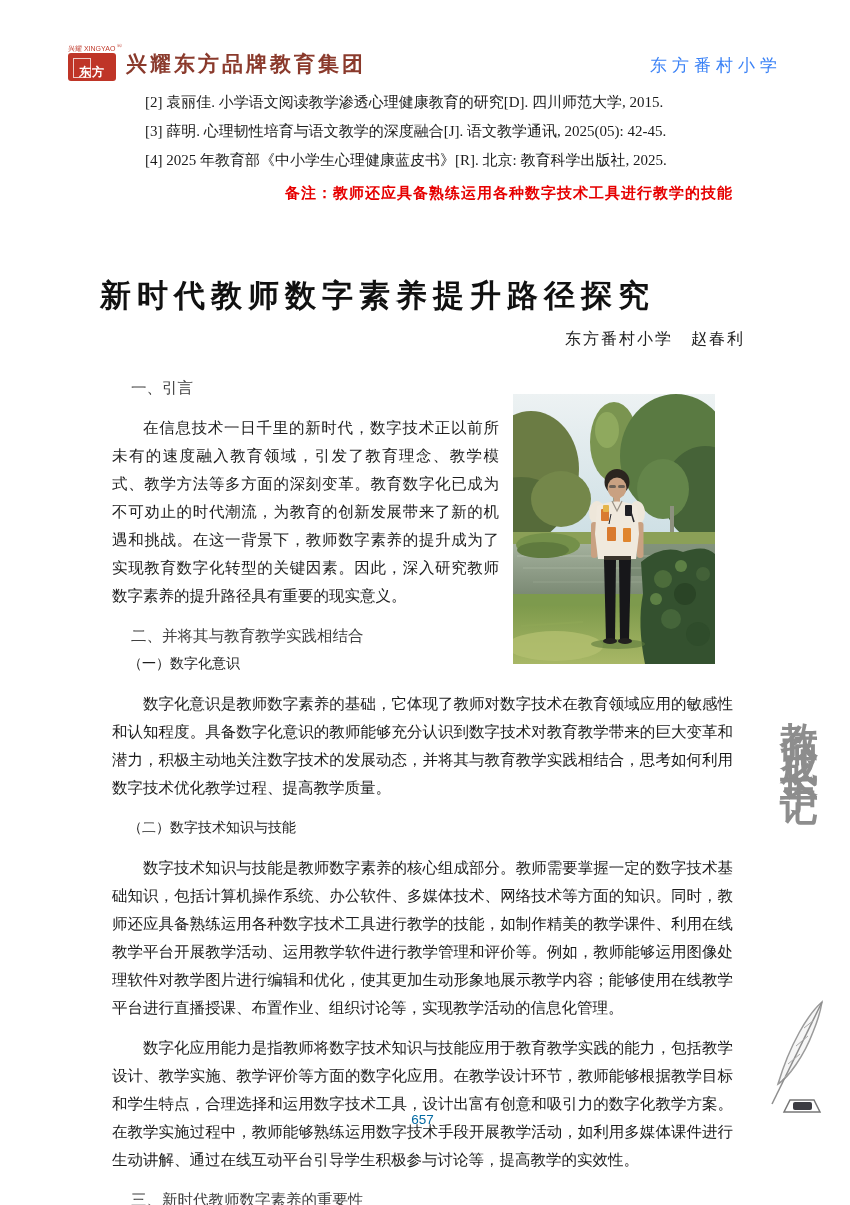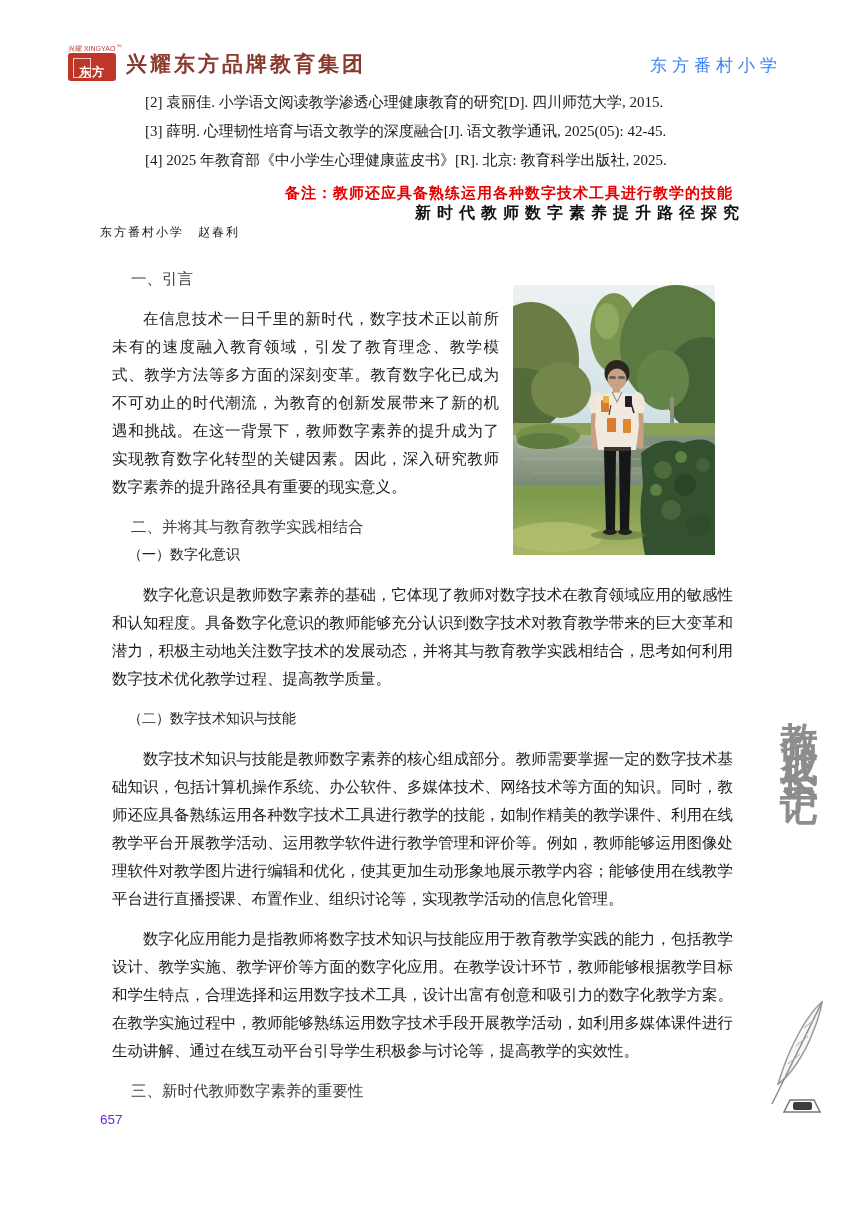--- a/index.html
+++ b/index.html
@@ -16,34 +16,34 @@
   .seal-reg{position:absolute;right:-4px;top:-2px;font-size:7px;color:#c0392b;}
   .seal-box{position:absolute;left:0;top:9px;width:48px;height:28px;background:#bf3527;border-radius:3px;display:flex;align-items:flex-end;justify-content:center;}
   .seal-main{color:#ffffff;font-size:12px;font-weight:bold;letter-spacing:1px;font-family:"Liberation Serif",serif;}
   .seal-box:before{content:"";position:absolute;left:5px;top:5px;width:16px;height:18px;border:1px solid rgba(255,255,255,.75);}
   .brand{position:absolute;left:58px;top:6px;font-size:21px;font-weight:bold;color:#8a3a2c;letter-spacing:3px;white-space:nowrap;}
   .school{position:absolute;right:0;top:10px;font-size:17px;color:#3b82f6;letter-spacing:5px;white-space:nowrap;}
   
   .content{position:absolute;left:100px;top:88px;width:645px;}
   .refs{font-size:15px;line-height:29px;padding-left:45px;color:#1a1a1a;}
   .note{margin-top:9px;text-align:right;padding-right:12px;font-size:15px;font-weight:bold;color:#e60000;font-family:"Liberation Sans",sans-serif;letter-spacing:1px;}
-  .title{text-align:right;font-size:16px;font-weight:bold;letter-spacing:6px;color:#111;}
-  .byline{text-align:left;font-size:12px;letter-spacing:2px;color:#222;}
+  .title{margin-top:72px;text-align:left;font-size:31px;font-weight:bold;letter-spacing:6px;color:#111;}
+  .byline{margin-top:12px;text-align:right;font-size:16px;letter-spacing:2px;color:#222;}
   .body-text{margin-top:24px;font-size:15.5px;line-height:28px;text-align:justify;}
   .h-bold{font-weight:normal;font-family:"Liberation Sans","DejaVu Sans",sans-serif;text-indent:2em;line-height:28px;font-size:15.5px;color:#404040;}
   .h-sub{text-indent:2em;line-height:28px;font-size:14px;}
   .para{text-indent:2em;margin:12px;}
   
   .photo{float:right;width:202px;height:270px;margin:20px 30px 10px 14px;overflow:hidden;}
   .photo svg{display:block;}
   
   .side-title{position:absolute;right:26px;top:692px;writing-mode:vertical-rl;font-size:38px;color:#8d8d8d;font-weight:bold;letter-spacing:13px;font-family:"Liberation Serif",serif;}
   .quill{position:absolute;right:18px;top:998px;width:72px;height:122px;}
   
-  .page-num{position:absolute;left:100px;top:1112px;width:645px;text-align:left;font-size:13.5px;color:#6d28d9;font-family:"Liberation Sans",sans-serif;}
+  .page-num{position:absolute;left:100px;top:1112px;width:645px;text-align:center;font-size:13.5px;color:#0369a1;font-family:"Liberation Sans",sans-serif;}
 </style>
 </head>
 <body>
 
 <div class="header">
   <div class="logo-wrap">
     <div class="seal">
       <span class="seal-top">兴耀 XINGYAO</span>
       <span class="seal-reg">®</span>
       <span class="seal-box">

